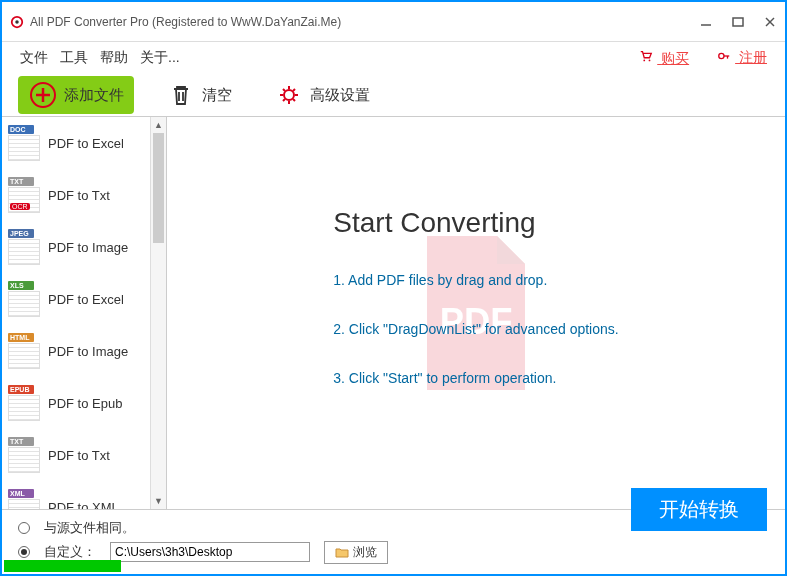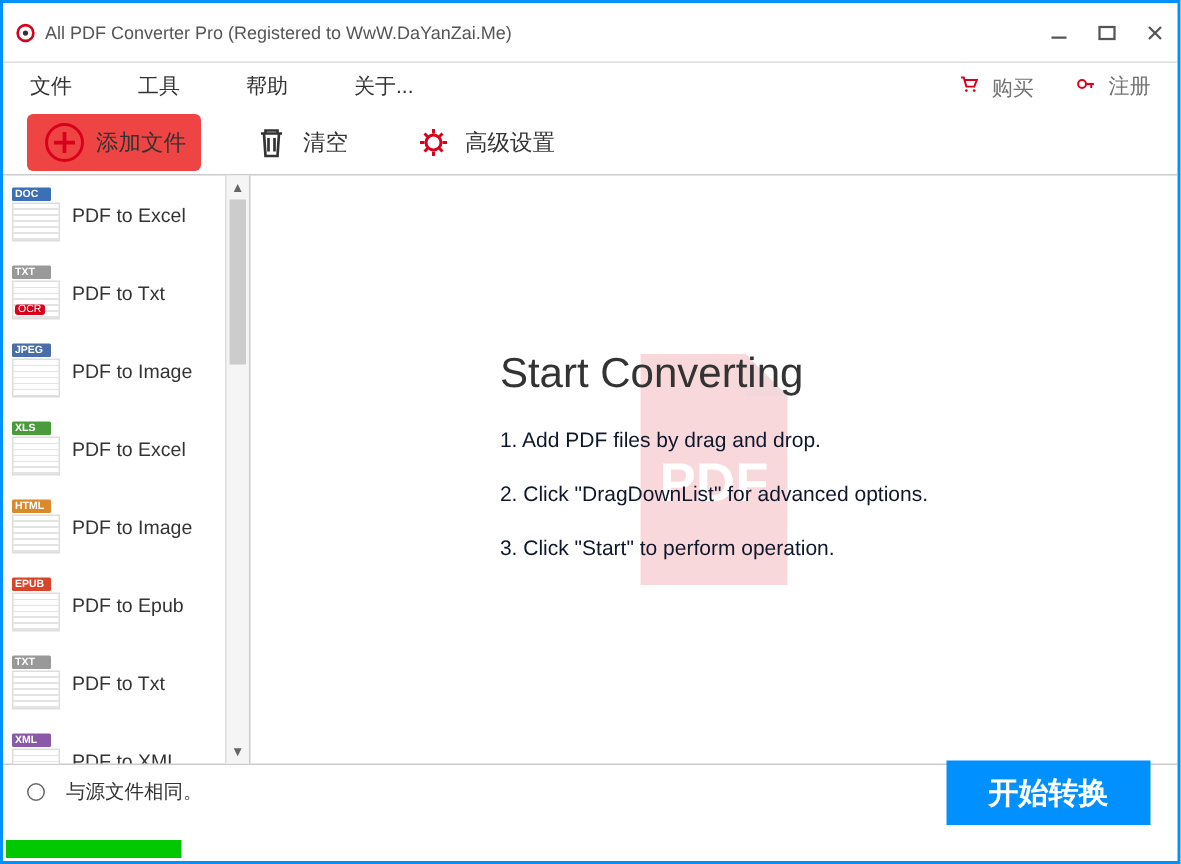--- a/index.html
+++ b/index.html
@@ -3,50 +3,50 @@
 <meta charset="utf-8">
 <style>
 * { box-sizing: border-box; margin: 0; padding: 0; }
 body { font-family: "Microsoft YaHei", Arial, sans-serif; font-size: 13px; color: #333; background: #fff; width: 787px; height: 576px; border: 2px solid #0090ff; overflow: hidden; position: relative; }
 .titlebar { height: 40px; display: flex; align-items: center; padding: 0 8px; border-bottom: 1px solid #ddd; }
 .app-icon { width: 14px; height: 14px; margin-right: 6px; }
 .title-text { font-size: 12px; color: #555; flex: 1; }
 .win-controls { display: flex; gap: 18px; }
 .win-btn { width: 14px; height: 14px; display: flex; align-items: center; justify-content: center; cursor: pointer; color: #555; }
 .menubar { height: 32px; display: flex; align-items: center; padding: 0 18px; gap: 28px; }
-.menubar-left { display: flex; gap: 44px; }
+.menubar-left { display: flex; gap: 12px; }
 .menubar-right { margin-left: auto; display: flex; gap: 28px; }
 .menu-item { cursor: pointer; font-size: 14px; }
-.menu-item.reg { color: #737373; }
+.menu-item.reg { color: #ef4444; text-decoration: underline; }
 .menu-item .reg-icon { margin-right: 4px; vertical-align: middle; }
 .toolbar { height: 42px; display: flex; align-items: center; padding: 0 16px; gap: 22px; }
 .tool-btn { display: flex; align-items: center; gap: 6px; cursor: pointer; font-size: 15px; padding: 4px 10px; border-radius: 4px; }
-.tool-btn.active { background: #ef4444; }
+.tool-btn.active { background: #84cc16; }
 .tool-icon { width: 30px; height: 30px; display: inline-flex; align-items: center; justify-content: center; }
 .body-area { display: flex; height: 394px; border-top: 1px solid #ccc; border-bottom: 1px solid #ccc; }
 .sidebar { width: 165px; border-right: 1px solid #ccc; position: relative; display: flex; }
 .format-list { flex: 1; overflow: hidden; }
 .format-item { display: flex; align-items: center; height: 52px; padding: 0 6px; gap: 8px; cursor: pointer; }
 .format-icon { width: 32px; height: 36px; display: flex; flex-direction: column; }
 .format-badge { font-size: 7px; font-weight: bold; color: #fff; padding: 1px 2px; text-align: left; border-radius: 1px; width: 26px; }
 .format-page { flex: 1; background: repeating-linear-gradient(#fff, #fff 3px, #e3e3e3 3px, #e3e3e3 4px); border: 1px solid #ddd; margin-top: 1px; }
 .ocr-badge { position: absolute; font-size: 7px; background: #d9001b; color: #fff; padding: 0 2px; border-radius: 2px; margin-top: 26px; margin-left: 2px; }
 .scrollbar { width: 16px; border-left: 1px solid #ddd; position: relative; background: #f5f5f5; }
 .scroll-arrow { height: 16px; display: flex; align-items: center; justify-content: center; font-size: 9px; color: #666; cursor: pointer; }
 .scroll-thumb { position: absolute; top: 16px; left: 2px; right: 2px; height: 110px; background: #ccc; }
 .main-panel { flex: 1; display: flex; align-items: center; justify-content: center; position: relative; }
 .watermark { position: absolute; width: 140px; height: 170px; opacity: 0.15; }
 .instructions { position: relative; z-index: 1; }
 .instructions h2 { font-size: 28px; font-weight: 300; margin-bottom: 18px; }
-.instructions p { font-size: 14px; color: #0f172a; margin: 20px 0; }
+.instructions p { font-size: 14px; color: #0369a1; margin: 33px 0; }
 .footer { padding: 6px 16px 0; }
 .radio-row { display: flex; align-items: center; gap: 14px; height: 24px; font-size: 13px; }
 .radio-row input[type=text] { flex: 0 0 200px; height: 20px; border: 1px solid #999; padding: 0 4px; font-size: 12px; }
 .browse-btn { display: inline-flex; align-items: center; gap: 4px; border: 1px solid #999; padding: 2px 10px; background: #fff; cursor: pointer; font-size: 12px; }
-.convert-btn { position: absolute; right: 18px; bottom: 24px; background: #0090ff; color: #fff; font-size: 20px; font-weight: bold; padding: 8px 28px; cursor: pointer; border: none; }
+.convert-btn { position: absolute; right: 18px; bottom: 43px; background: #0090ff; color: #fff; font-size: 20px; font-weight: normal; padding: 8px 28px; cursor: pointer; border: none; }
 .progress { position: absolute; bottom: 2px; left: 2px; right: 2px; height: 12px; }
 .progress-fill { height: 100%; background: #00c800; width: 15%; }
 .radio { width: 12px; height: 12px; border-radius: 50%; border: 1px solid #666; display: inline-flex; align-items: center; justify-content: center; }
 .radio.checked::after { content: ""; width: 6px; height: 6px; background: #333; border-radius: 50%; }
 .folder-icon { width: 14px; height: 11px; display: inline-block; }
 .cart-icon { color: #d9001b; margin-right: 4px; }
 </style>
 </head>
 <body>
 
@@ -222,19 +222,30 @@
       <p>3. Click "Start" to perform operation.</p>
     </div>
   </div>
 </div>
 
 <div class="footer">
   <div class="radio-row">
     <span class="radio"></span>
     <span>与源文件相同。</span>
   </div>
+  <div class="radio-row">
+    <span class="radio checked"></span>
+    <span>自定义：</span>
+    <input type="text" value="C:\Users\3h3\Desktop" style="">
+    <span class="browse-btn">
+      <span class="folder-icon"><svg width="14" height="11" viewBox="0 0 14 11">
+            <path d="M1 2h4l1 1h7v7H1z" fill="#f5c76b" stroke="#c9903a"></path>
+          </svg></span>
+      <span>浏览</span>
+    </span>
+  </div>
 </div>
 
 <button class="convert-btn">开始转换</button>
 
 <div class="progress">
   <div class="progress-fill"></div>
 </div>
 
 </body></html>

